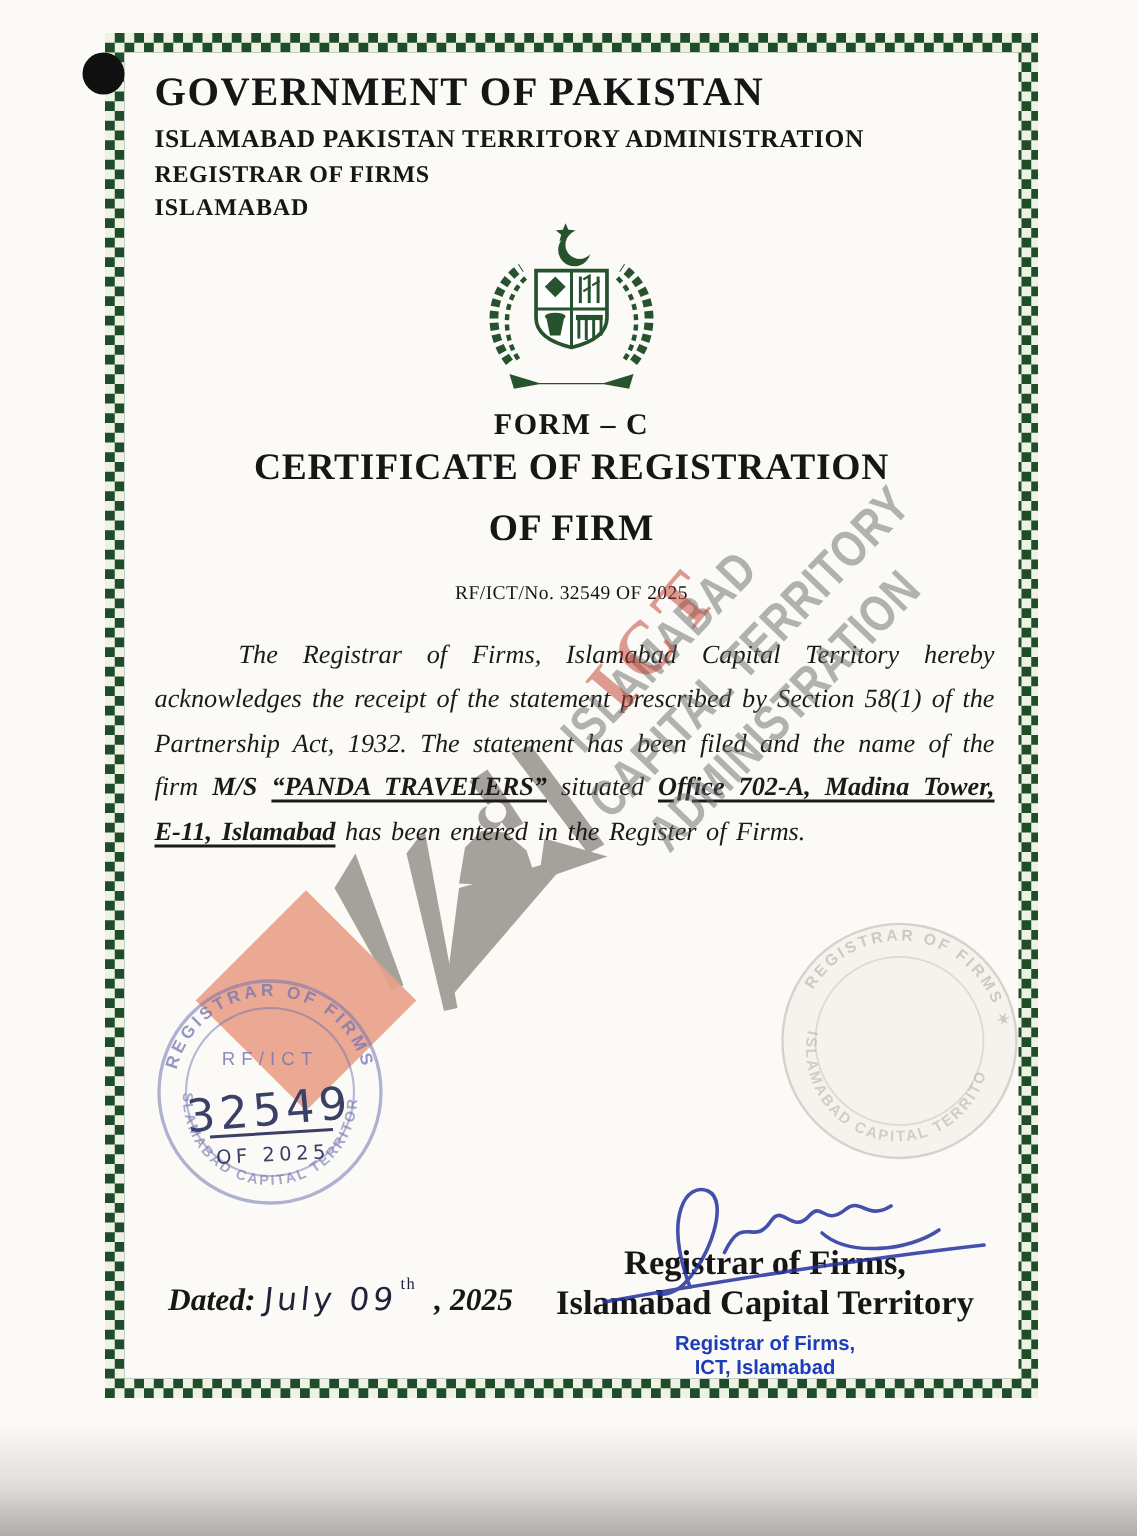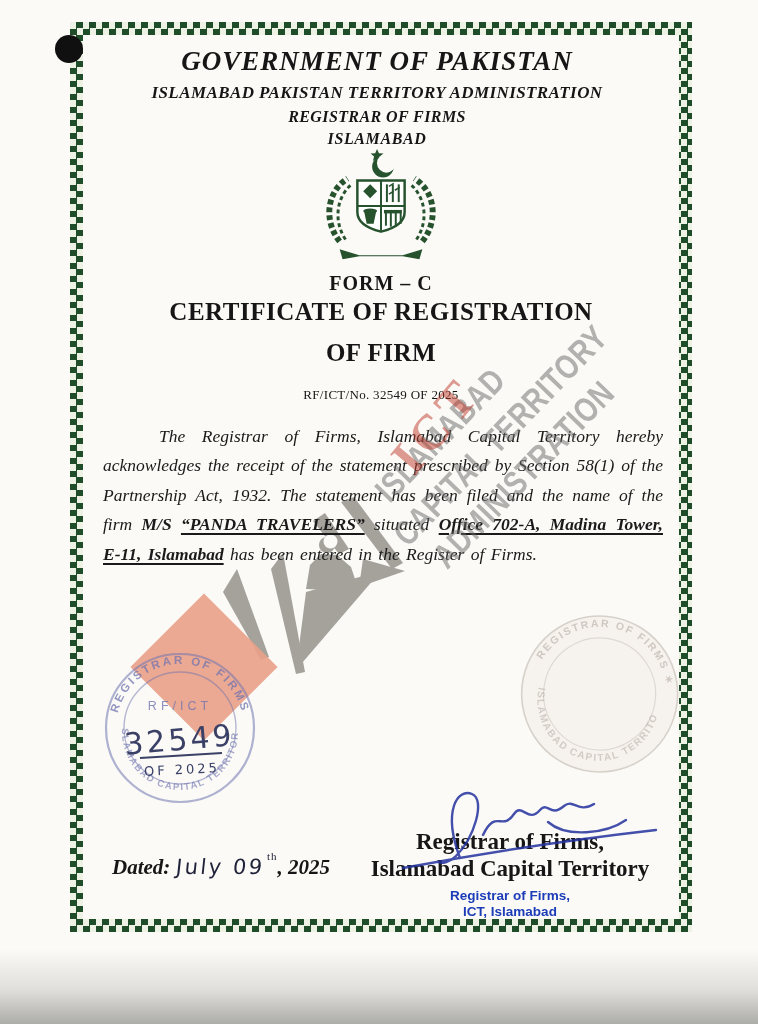--- a/index.html
+++ b/index.html
@@ -10,21 +10,21 @@
   .frame{position:absolute;left:70px;top:22px;width:622px;height:910px;z-index:1;
          background:#1f4d29;
          background-image:repeating-conic-gradient(#1f4d29 0% 25%, #eef2e5 0% 50%);
          background-size:13px 13px;}
   .frame-inner{position:absolute;left:13px;top:13px;right:13px;bottom:13px;background:#fbfaf6;}
 
   .punch-dot{position:absolute;left:55px;top:35px;width:28px;height:28px;border-radius:50%;
              background:#101010;z-index:10;}
 
   
-  .header{position:absolute;left:82px;top:46px;width:590px;text-align:center;z-index:5;font-style:italic;}
+  .header{position:absolute;left:103px;top:46px;width:590px;text-align:left;z-index:5;}
   .h1{font-size:27px;font-weight:bold;letter-spacing:1px;}
   .h2{font-size:17px;font-weight:bold;margin-top:6px;letter-spacing:.4px;}
   .h3{font-size:16px;font-weight:bold;margin-top:5px;letter-spacing:.4px;}
   .h4{font-size:16px;font-weight:bold;margin-top:4px;letter-spacing:.6px;}
 
   .emblem{position:absolute;left:316px;top:144px;width:130px;height:126px;z-index:5;}
 
   
   .form-block{position:absolute;left:86px;top:272px;width:590px;text-align:center;z-index:5;}
   .form-no{font-size:20px;font-weight:bold;letter-spacing:1px;}
@@ -63,21 +63,21 @@
            letter-spacing:6px;color:rgba(192,58,44,.5);transform:rotate(-50deg);
            font-family:"Liberation Serif",serif;}
 
   
   .dated{position:absolute;left:112px;top:850px;z-index:5;font-size:20px;white-space:nowrap;}
   .dated .lbl{font-style:italic;font-weight:bold;font-size:21px;}
   .hand{font-family:"DejaVu Sans",sans-serif;font-size:21px;letter-spacing:2.5px;
         display:inline-block;transform:skewX(-6deg);margin:0 2px 0 6px;color:#20233a;}
   .hand-sup{font-family:Liberation Serif, serif;font-size:11px;color:#20233a;
             vertical-align:14px;letter-spacing:1px;}
-  .yr{font-style:italic;font-weight:bold;font-size:21px;}
+  .yr{font-style:italic;font-weight:bold;font-size:21px;margin-left:12px;}
 
   
   .signoff{position:absolute;left:340px;top:828px;width:340px;text-align:center;z-index:5;}
   .so-1,.so-2{font-size:23px;font-weight:bold;line-height:27px;}
   .so-sub{font-family:"Liberation Sans",sans-serif;font-weight:bold;font-size:13.5px;
           line-height:16px;color:#1c3cb8;margin-top:6px;}
   .so-sub2{font-family:"Liberation Sans",sans-serif;font-weight:bold;font-size:13.5px;
           line-height:16px;color:#1c3cb8;}
 
   .signature{position:absolute;left:398px;top:780px;width:270px;height:95px;z-index:7;}

